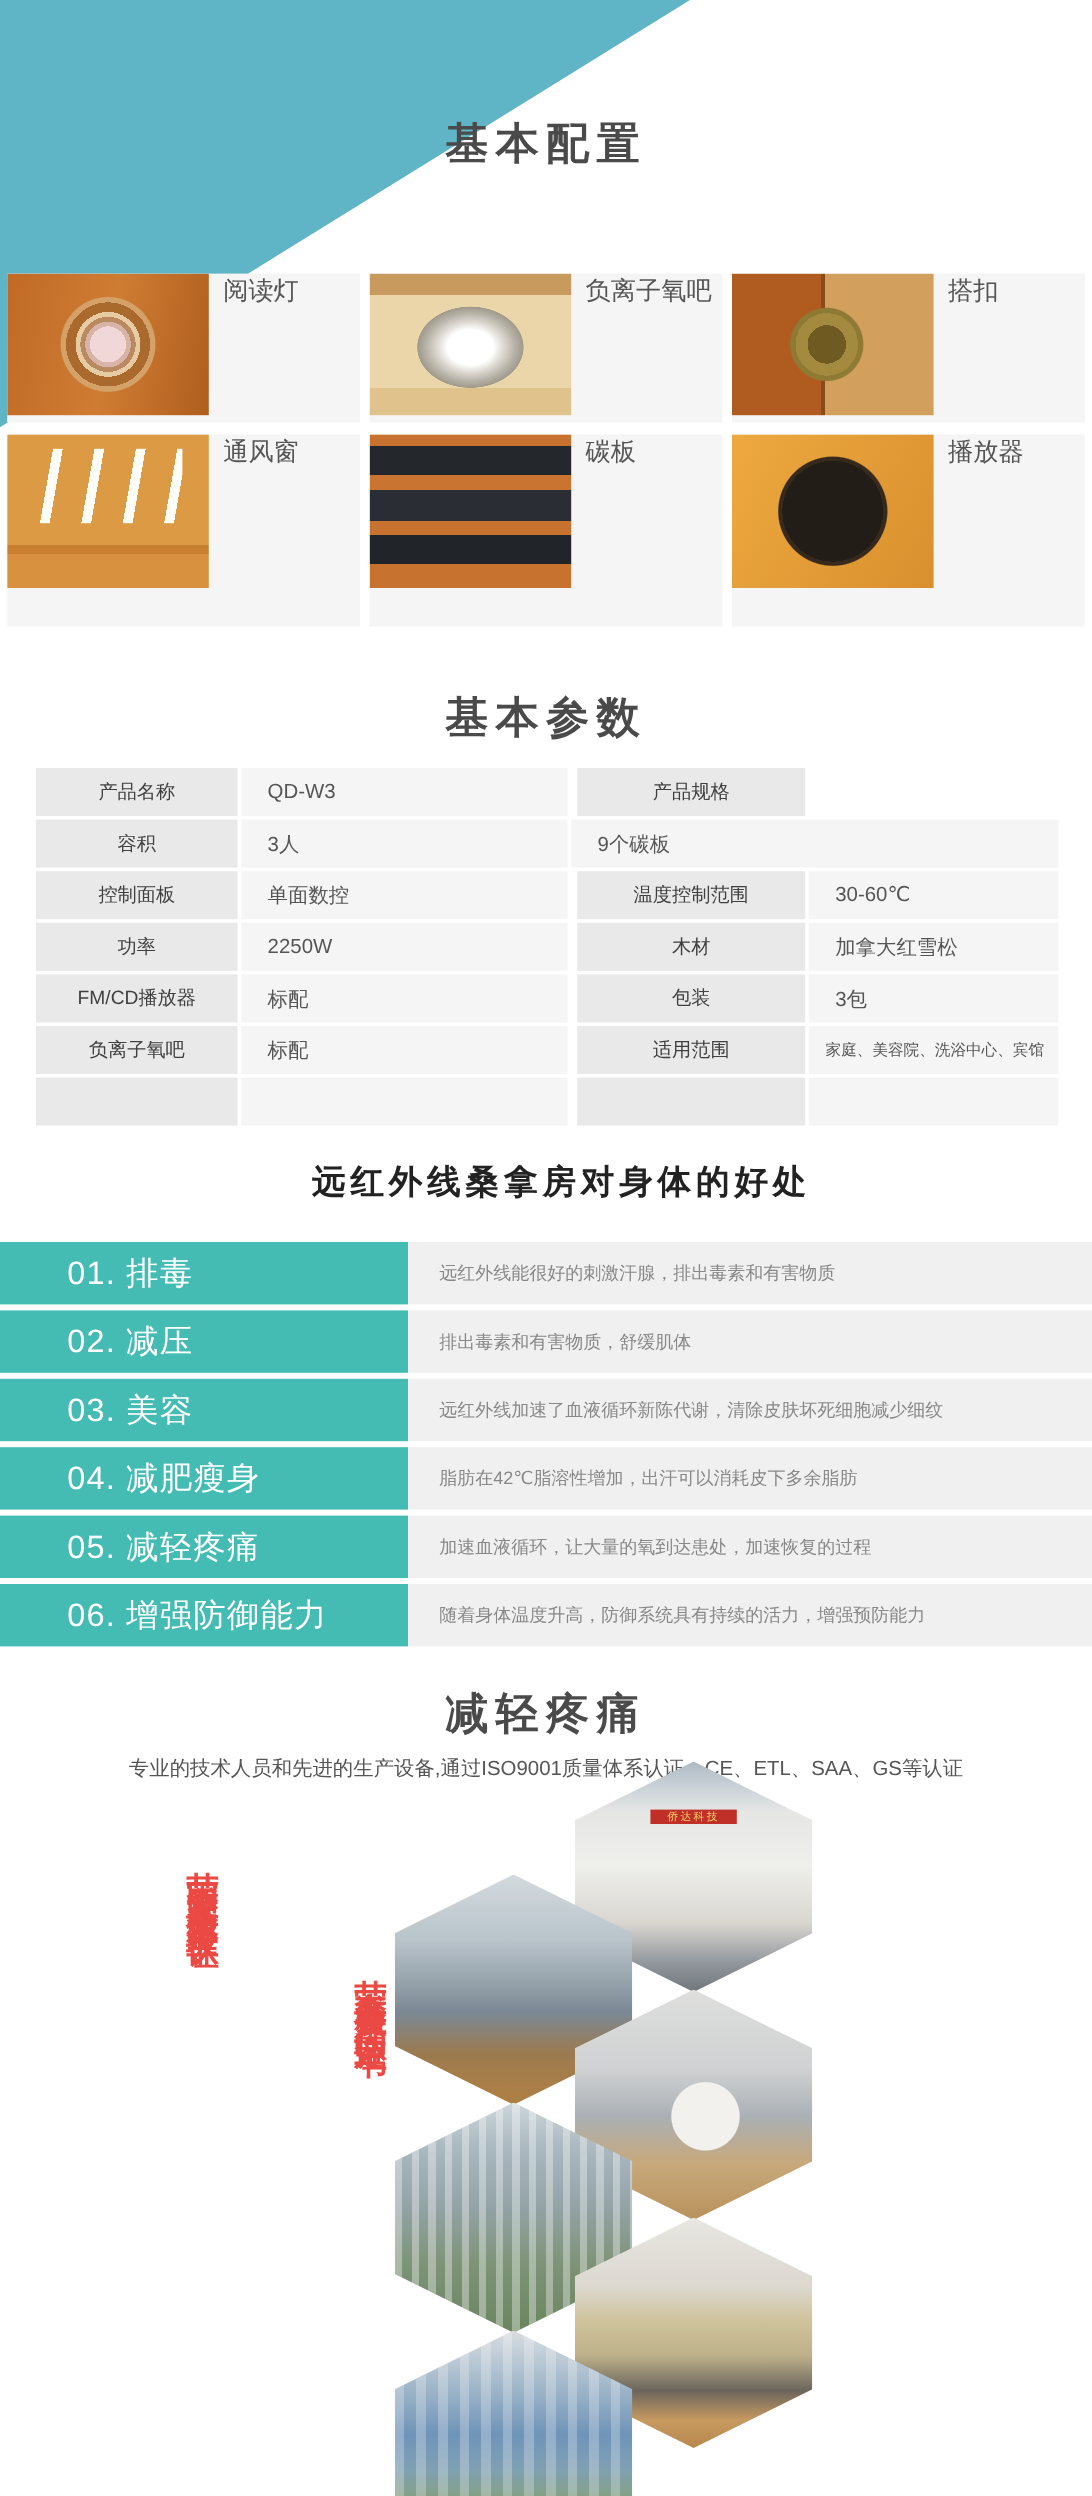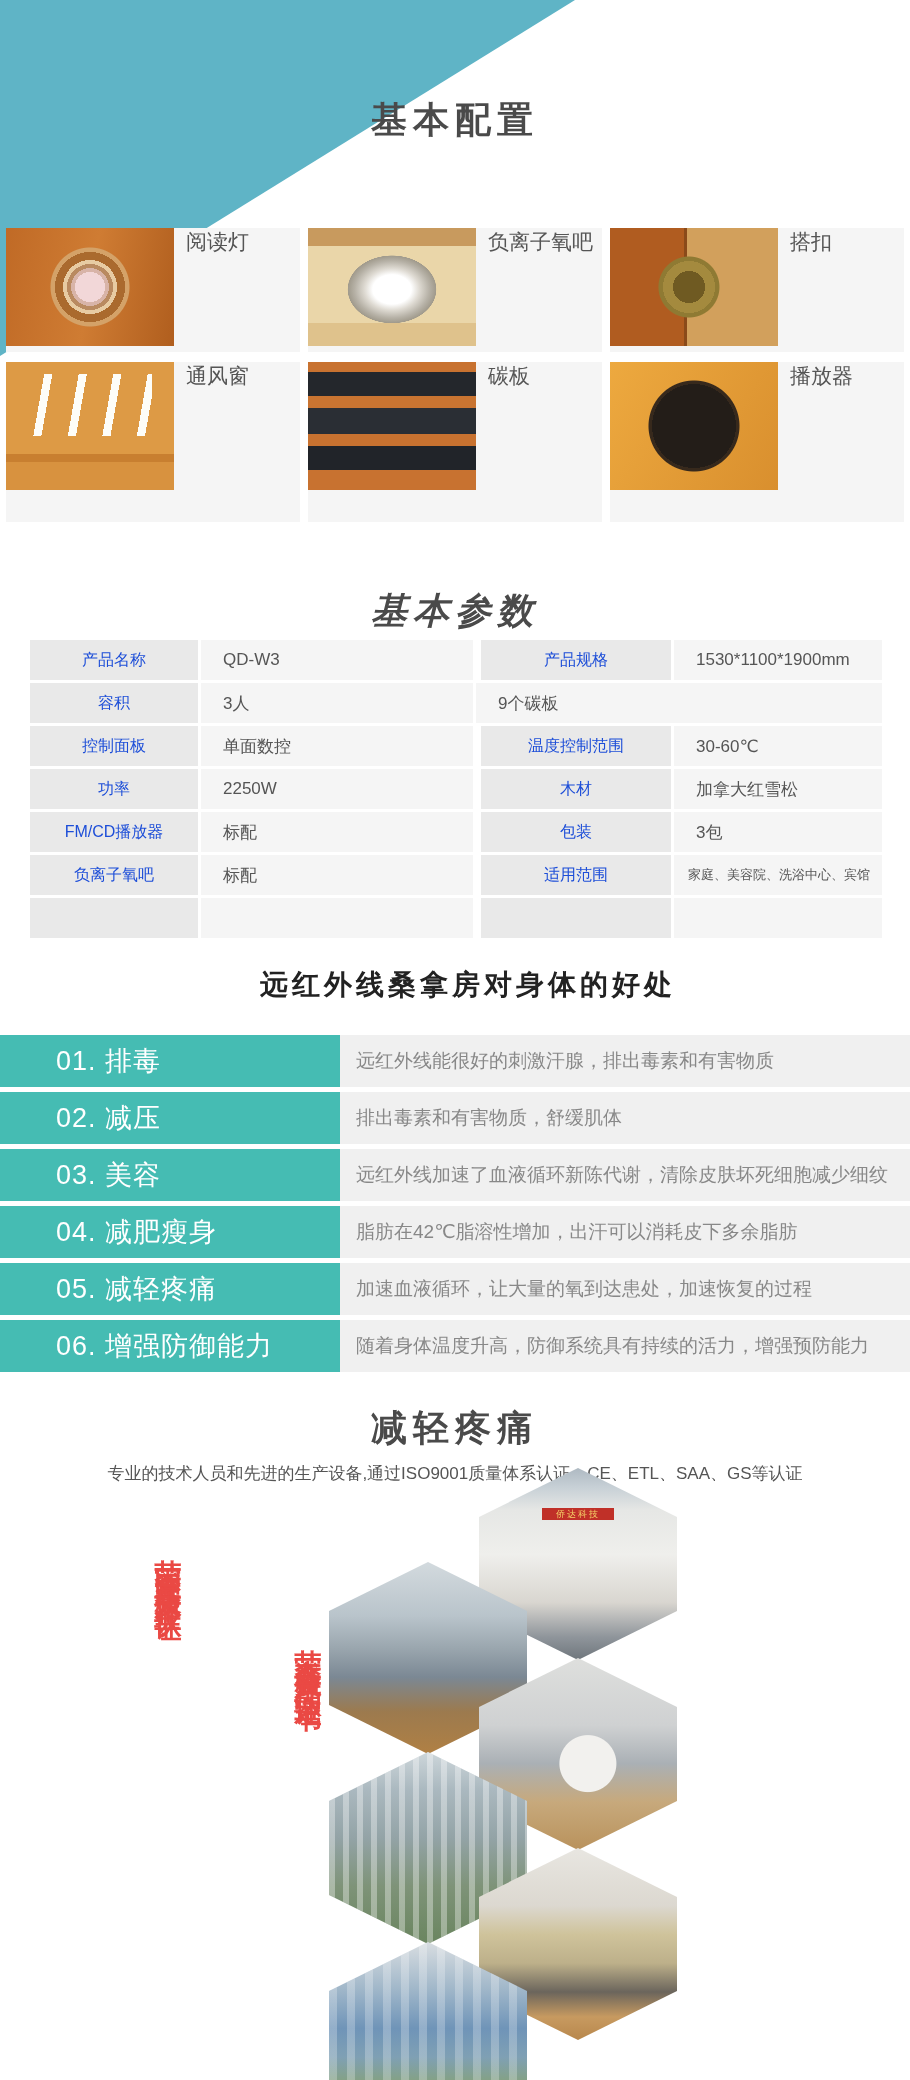--- a/index.html
+++ b/index.html
@@ -7,21 +7,21 @@
         font-family:"Liberation Sans","DejaVu Sans",sans-serif;}
 
   
   .corner-triangle{position:absolute;top:0;left:0;width:575px;height:356px;
         background:#5fb4c6;clip-path:polygon(0 0,100% 0,0 100%);}
 
   
   .sec-title{position:absolute;left:0;width:100%;text-align:center;
         font-size:36px;font-weight:bold;color:#4a4a4a;letter-spacing:6px;}
   .t-config{top:96px;}
-  .t-params{top:587px;font-style:italic;}
+  .t-params{top:574px;}
   .t-benefits{top:966px;font-size:28px;color:#222;letter-spacing:4px;padding-left:13px;}
   .t-about{top:1404px;}
 
   
   .cfg-row{position:absolute;left:6px;right:6px;display:flex;gap:8px;}
   .cfg-row1{top:228px;height:124px;}
   .cfg-row2{top:362px;height:160px;}
   .cfg-cell{flex:1;background:#f5f5f5;display:flex;align-items:flex-start;overflow:hidden;}
   .cfg-photo{width:168px;flex:none;margin-right:12px;}
   .cfg-row1 .cfg-photo{height:118px;}
@@ -46,35 +46,35 @@
       linear-gradient(180deg,#dd9a45 0 72%,#c87f30 72% 78%,#d8923f 78% 100%);
       background-size:120px 62px,100% 100%;background-repeat:no-repeat;background-position:26px 12px,0 0;}
   .ph-player{background:
       radial-gradient(circle at 50% 50%, #231d18 0 42px, #37291c 42px 45px, transparent 46px),
       linear-gradient(120deg,#eda93f,#d98f2e);}
 
   
   .param-table{position:absolute;left:30px;top:640px;width:852px;}
   .param-row{display:flex;gap:3px;margin-bottom:3px;height:40px;}
   .p-label{width:168px;flex:none;background:#e9e9e9;display:flex;align-items:center;justify-content:center;
-      font-size:16px;color:#1d4ed8;}
+      font-size:16px;color:#404040;}
   .p-label.l2{width:190px;margin-left:5px;}
   .p-value{background:#f5f5f5;display:flex;align-items:center;padding-left:22px;box-sizing:border-box;
       font-size:17px;color:#555;}
   .p-value.v1{width:272px;flex:none;}
   .p-value.v2{flex:1;}
   .p-value.small{font-size:13px;padding-left:14px;}
 
   
   .benefits{position:absolute;left:0;right:0;top:1035px;}
   .benefit-row{display:flex;height:52px;margin-bottom:5px;}
   .benefit-tag{width:340px;flex:none;background:#45bcb3;color:#fff;display:flex;align-items:center;
       padding-left:56px;box-sizing:border-box;font-size:27px;letter-spacing:1px;}
-  .benefit-desc{flex:1;background:#f0f0f0;display:flex;align-items:center;padding-left:16px;
-      font-size:19px;color:#888;}
+  .benefit-desc{flex:1;background:#f0f0f0;display:flex;align-items:center;padding-left:26px;
+      font-size:15px;color:#888;}
 
   
   .about-subtitle{position:absolute;top:1462px;left:0;width:100%;text-align:center;
       font-size:17px;color:#555;}
   .vert-red{position:absolute;writing-mode:vertical-rl;text-orientation:upright;
       font-size:27px;font-weight:bold;color:#ea4944;letter-spacing:5px;font-family:"DejaVu Sans",sans-serif;}
   .vr-left{top:1538px;left:150px;}
   .vr-right{top:1628px;left:290px;}
 
   
@@ -137,21 +137,20 @@
     </div>
   </div>
 
   <div class="sec-title t-params">基本参数</div>
 
   <div class="param-table">
     <div class="param-row">
       <div class="p-label">产品名称</div>
       <div class="p-value v1">QD-W3</div>
       <div class="p-label l2">产品规格</div>
-      <div class="p-value v2">1530*1100*1900mm</div>
     </div>
     <div class="param-row">
       <div class="p-label">容积</div>
       <div class="p-value v1">3人</div>
       <div class="p-value v2">9个碳板</div>
     </div>
     <div class="param-row">
       <div class="p-label">控制面板</div>
       <div class="p-value v1">单面数控</div>
       <div class="p-label l2">温度控制范围</div>

